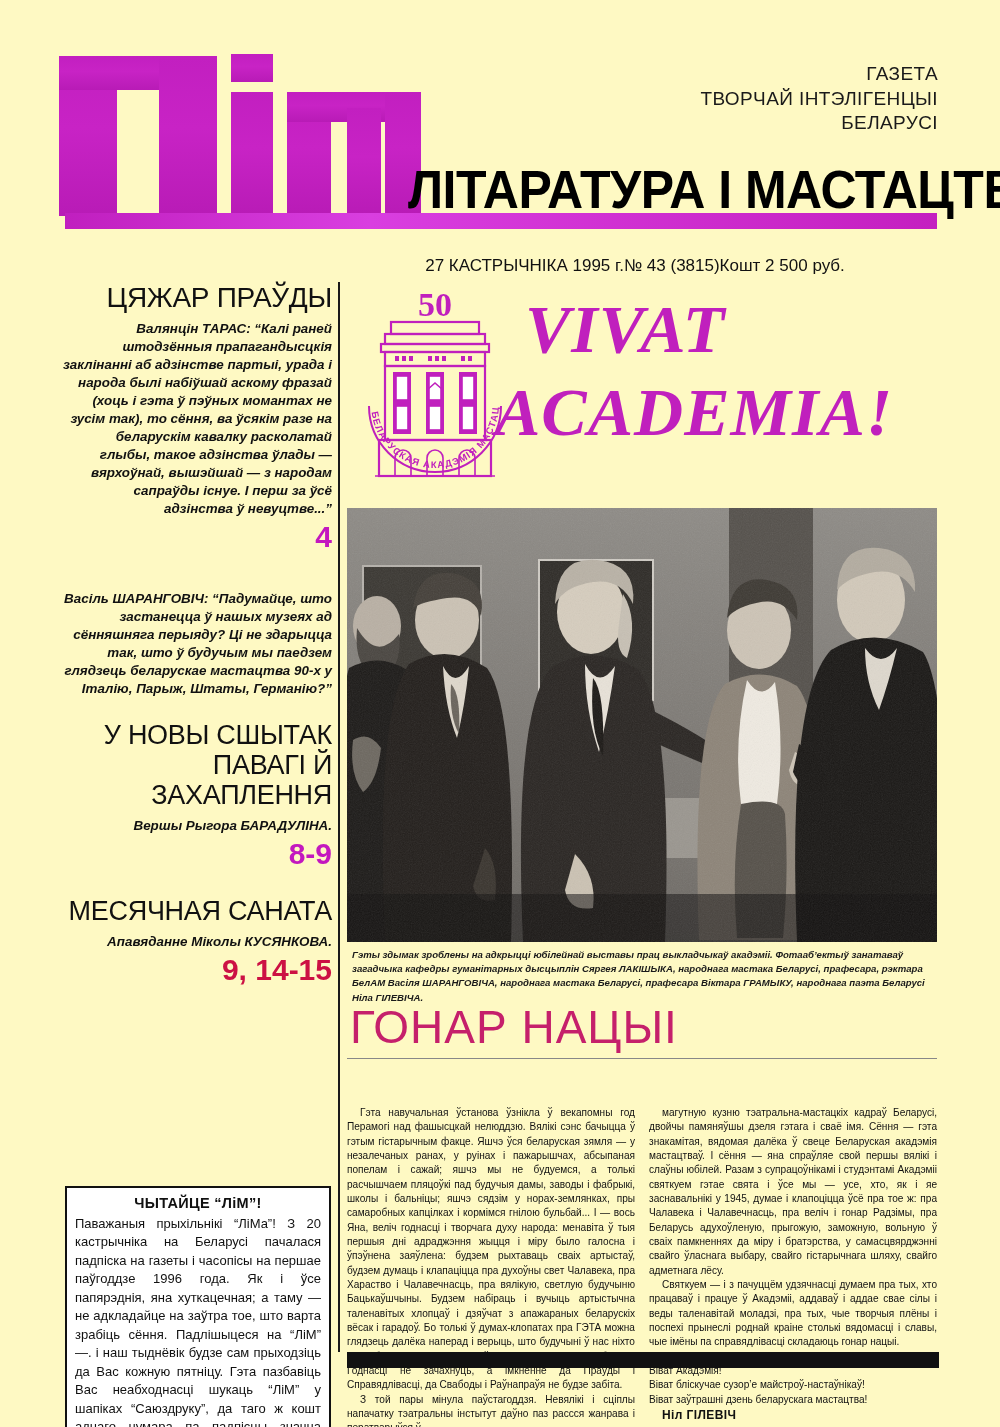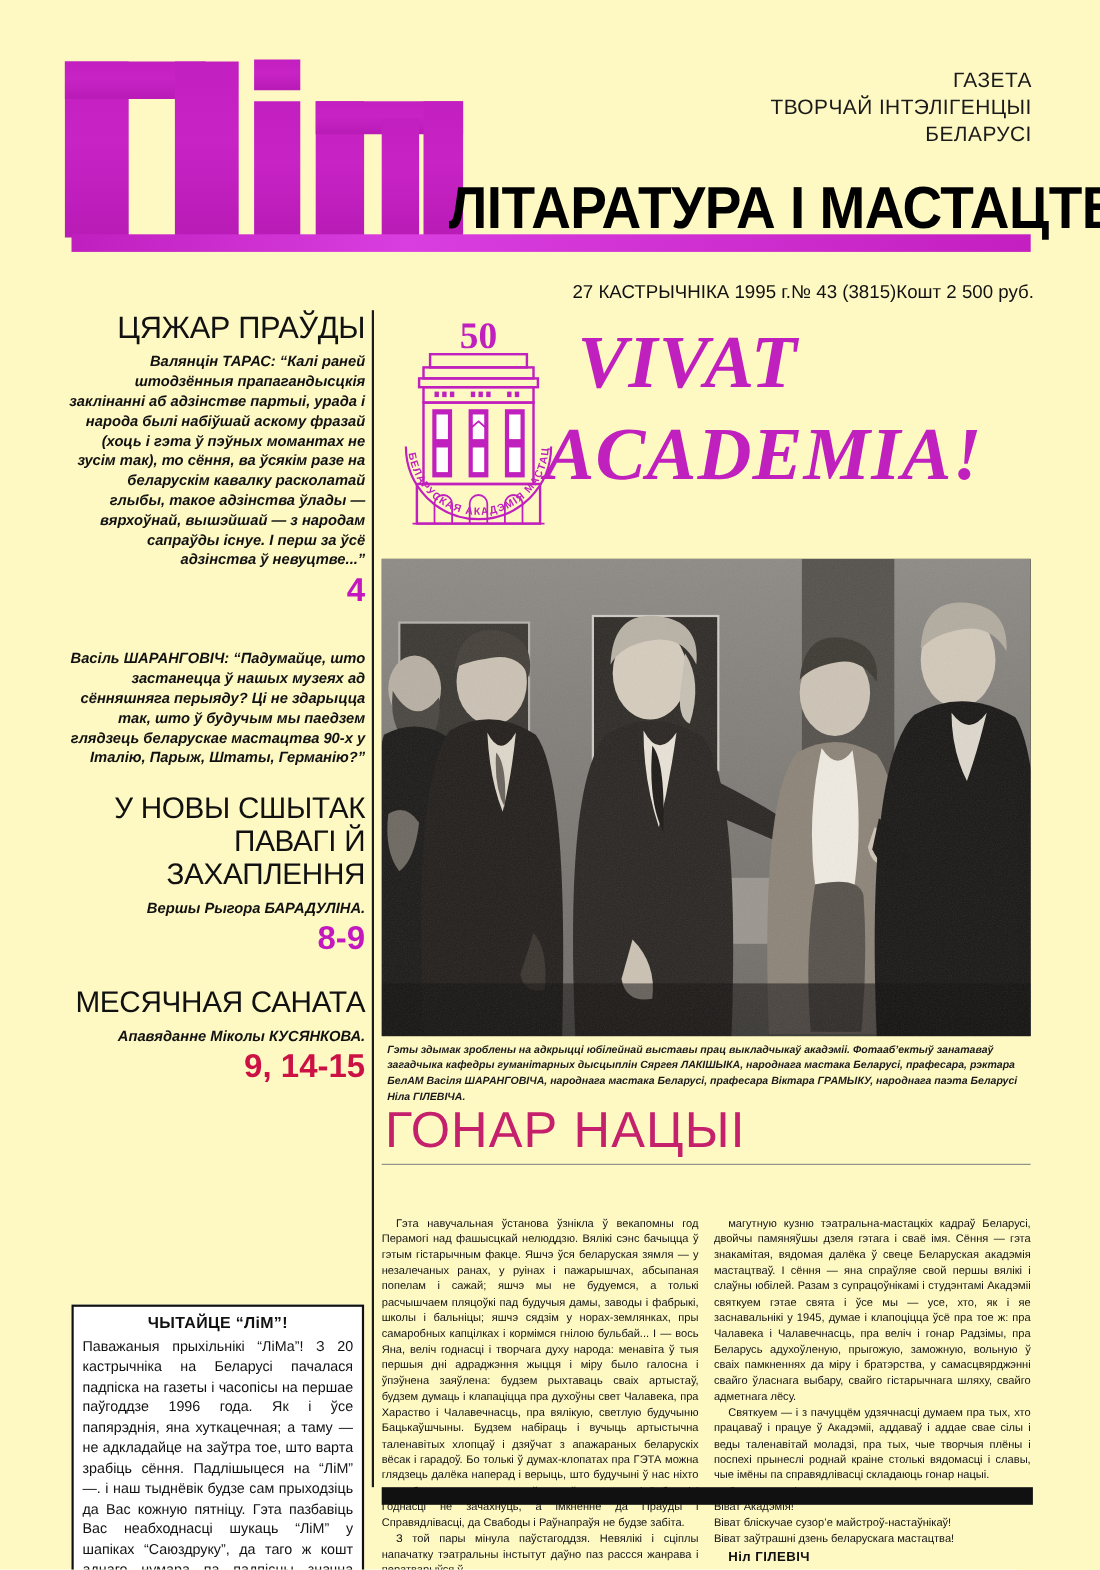--- a/index.html
+++ b/index.html
@@ -64,21 +64,21 @@
     width: 872px; height: 16px;
     background: linear-gradient(90deg,#c01fbf 0%, #d93ee0 35%, #c41fc0 100%);
   }
 
   
   .dateline {
     position: absolute;
     left: 330px; top: 256px;
     width: 610px;
     display: flex;
-    justify-content: flex-end;
+    justify-content: center;
     font-size: 17px;
     color: #111;
     white-space: nowrap;
   }
 
   
   .left-col {
     position: absolute;
     left: 62px; top: 282px;
     width: 270px;

